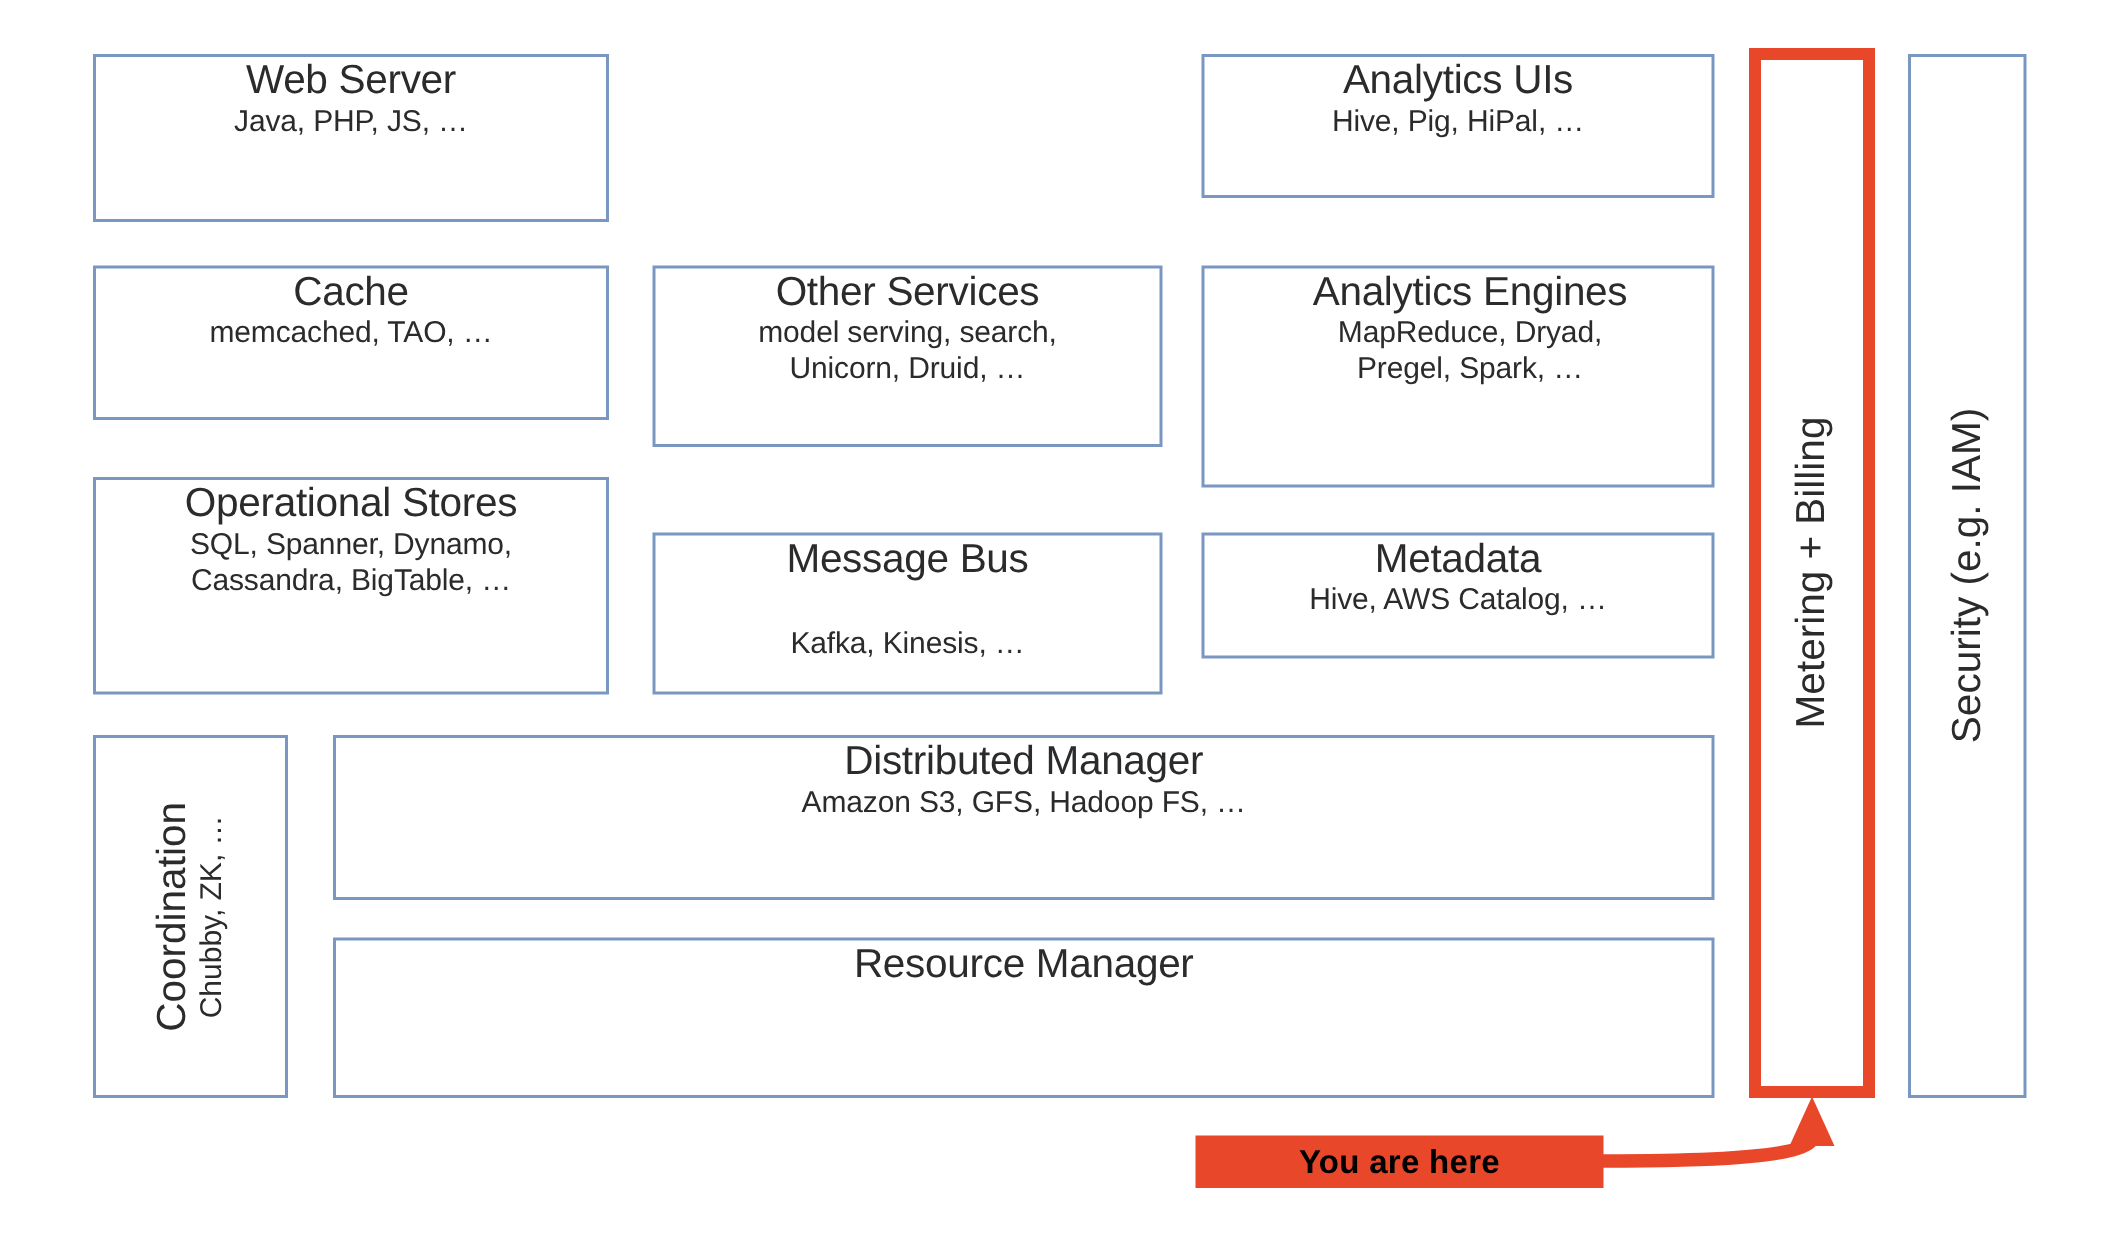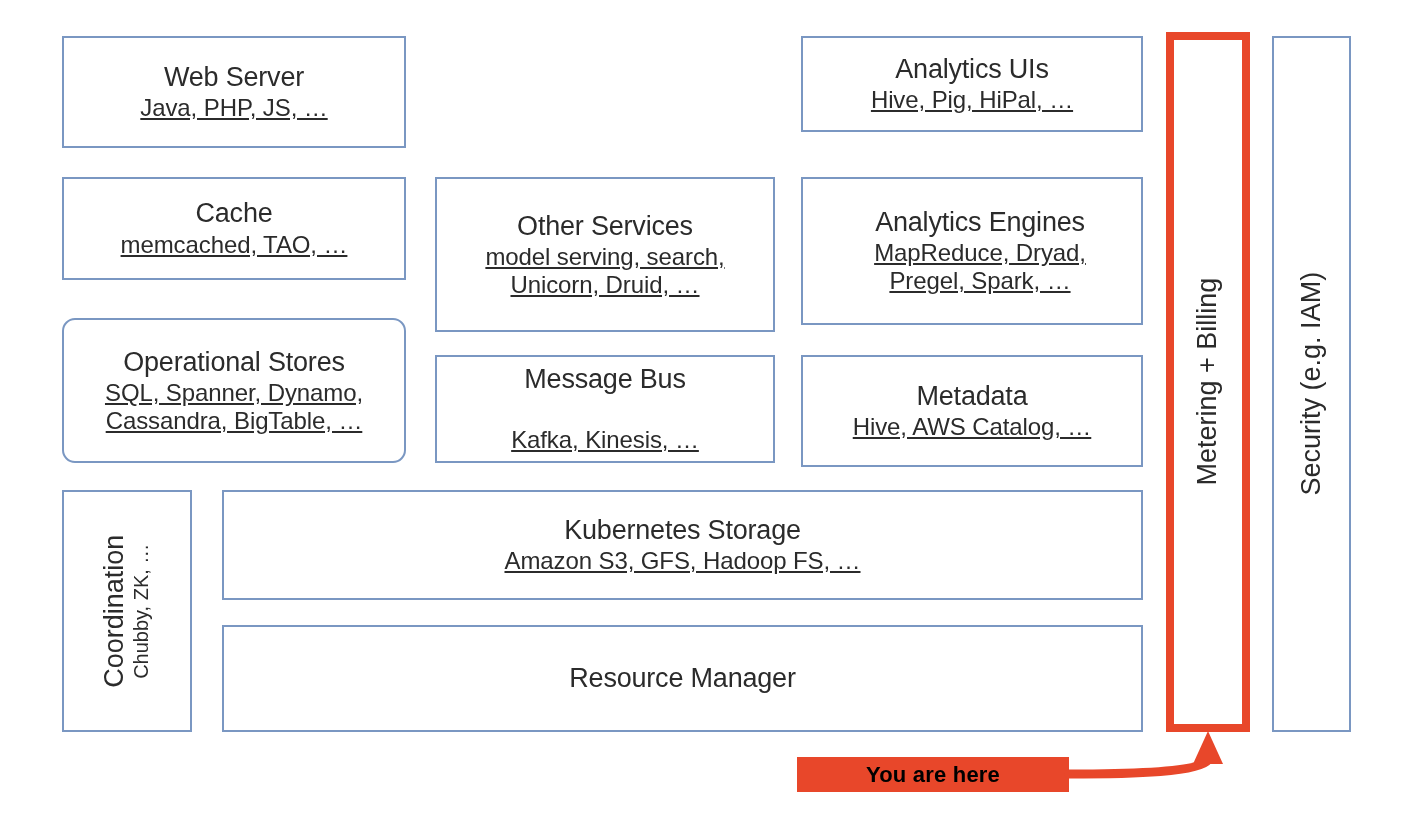--- a/index.html
+++ b/index.html
@@ -23,38 +23,37 @@
 
   
   .box {
     position: absolute;
     box-sizing: border-box;
     border: 2px solid #7a97c2;
     background: #ffffff;
     display: flex;
     flex-direction: column;
     align-items: center;
-    justify-content: center;
+    justify-content: flex-start;
     text-align: center;
     line-height: 1.16;
   }
   .box .title {
     font-size: 27px;
     font-weight: 400;
     color: #2b2b2b;
     letter-spacing: -0.2px;
     white-space: nowrap;
   }
   .box .sub {
-    font-size: 24px;
+    font-size: 20px;
     font-weight: 400;
     color: #2b2b2b;
     letter-spacing: -0.1px;
     margin-top: 1px;
-    text-decoration: underline;
   }
   .box .sub .l2 { display: block; }
 
   
   .vbox {
     position: absolute;
     box-sizing: border-box;
     border: 2px solid #7a97c2;
     background: #ffffff;
     display: flex;
@@ -121,29 +120,29 @@
     </div>
   </div>
 
   <div class="box" style="left:62px; top:177px; width:344px; height:103px;">
     <div class="title">Cache</div>
     <div class="sub">
       <span>memcached, TAO, …</span>
     </div>
   </div>
 
-  <div class="box" style="left:62px; top:318px; width:344px; height:145px;border-radius:13px;">
+  <div class="box" style="left:62px; top:318px; width:344px; height:145px;">
     <div class="title">Operational Stores</div>
     <div class="sub">
       <span>SQL, Spanner, Dynamo,</span>
       <span class="l2">Cassandra, BigTable, …</span>
     </div>
   </div>
 
-  <div class="box" style="left:435px; top:177px; width:340px; height:155px;">
+  <div class="box" style="left:435px; top:177px; width:340px; height:121px;">
     <div class="title">Other Services</div>
     <div class="sub">
       <span>model serving, search,</span>
       <span class="l2">Unicorn, Druid, …</span>
     </div>
   </div>
 
   <div class="box" style="left:435px; top:355px; width:340px; height:108px;gap:29px;">
     <div class="title">Message Bus</div>
     <div class="sub">
@@ -159,36 +158,36 @@
   </div>
 
   <div class="box" style="left:801px; top:177px; width:342px; height:148px;padding-left:16px;">
     <div class="title">Analytics Engines</div>
     <div class="sub">
       <span>MapReduce, Dryad,</span>
       <span class="l2">Pregel, Spark, …</span>
     </div>
   </div>
 
-  <div class="box" style="left:801px; top:355px; width:342px; height:112px;">
+  <div class="box" style="left:801px; top:355px; width:342px; height:84px;">
     <div class="title">Metadata</div>
     <div class="sub">
       <span>Hive, AWS Catalog, …</span>
     </div>
   </div>
 
   <div class="vbox" style="left:62px; top:490px; width:130px; height:242px;">
     <div class="vrot">
       <div class="title">Coordination</div>
       <div class="sub">Chubby, ZK, …</div>
     </div>
   </div>
 
   <div class="box" style="left:222px; top:490px; width:921px; height:110px;">
-    <div class="title">Kubernetes Storage</div>
+    <div class="title">Distributed Manager</div>
     <div class="sub">
       <span>Amazon S3, GFS, Hadoop FS, …</span>
     </div>
   </div>
 
   <div class="box" style="left:222px; top:625px; width:921px; height:107px;gap:28px;">
     <div class="title">Resource Manager</div>
   </div>
 
   <div class="vbox red" style="left:1166px; top:32px; width:84px; height:700px;">

